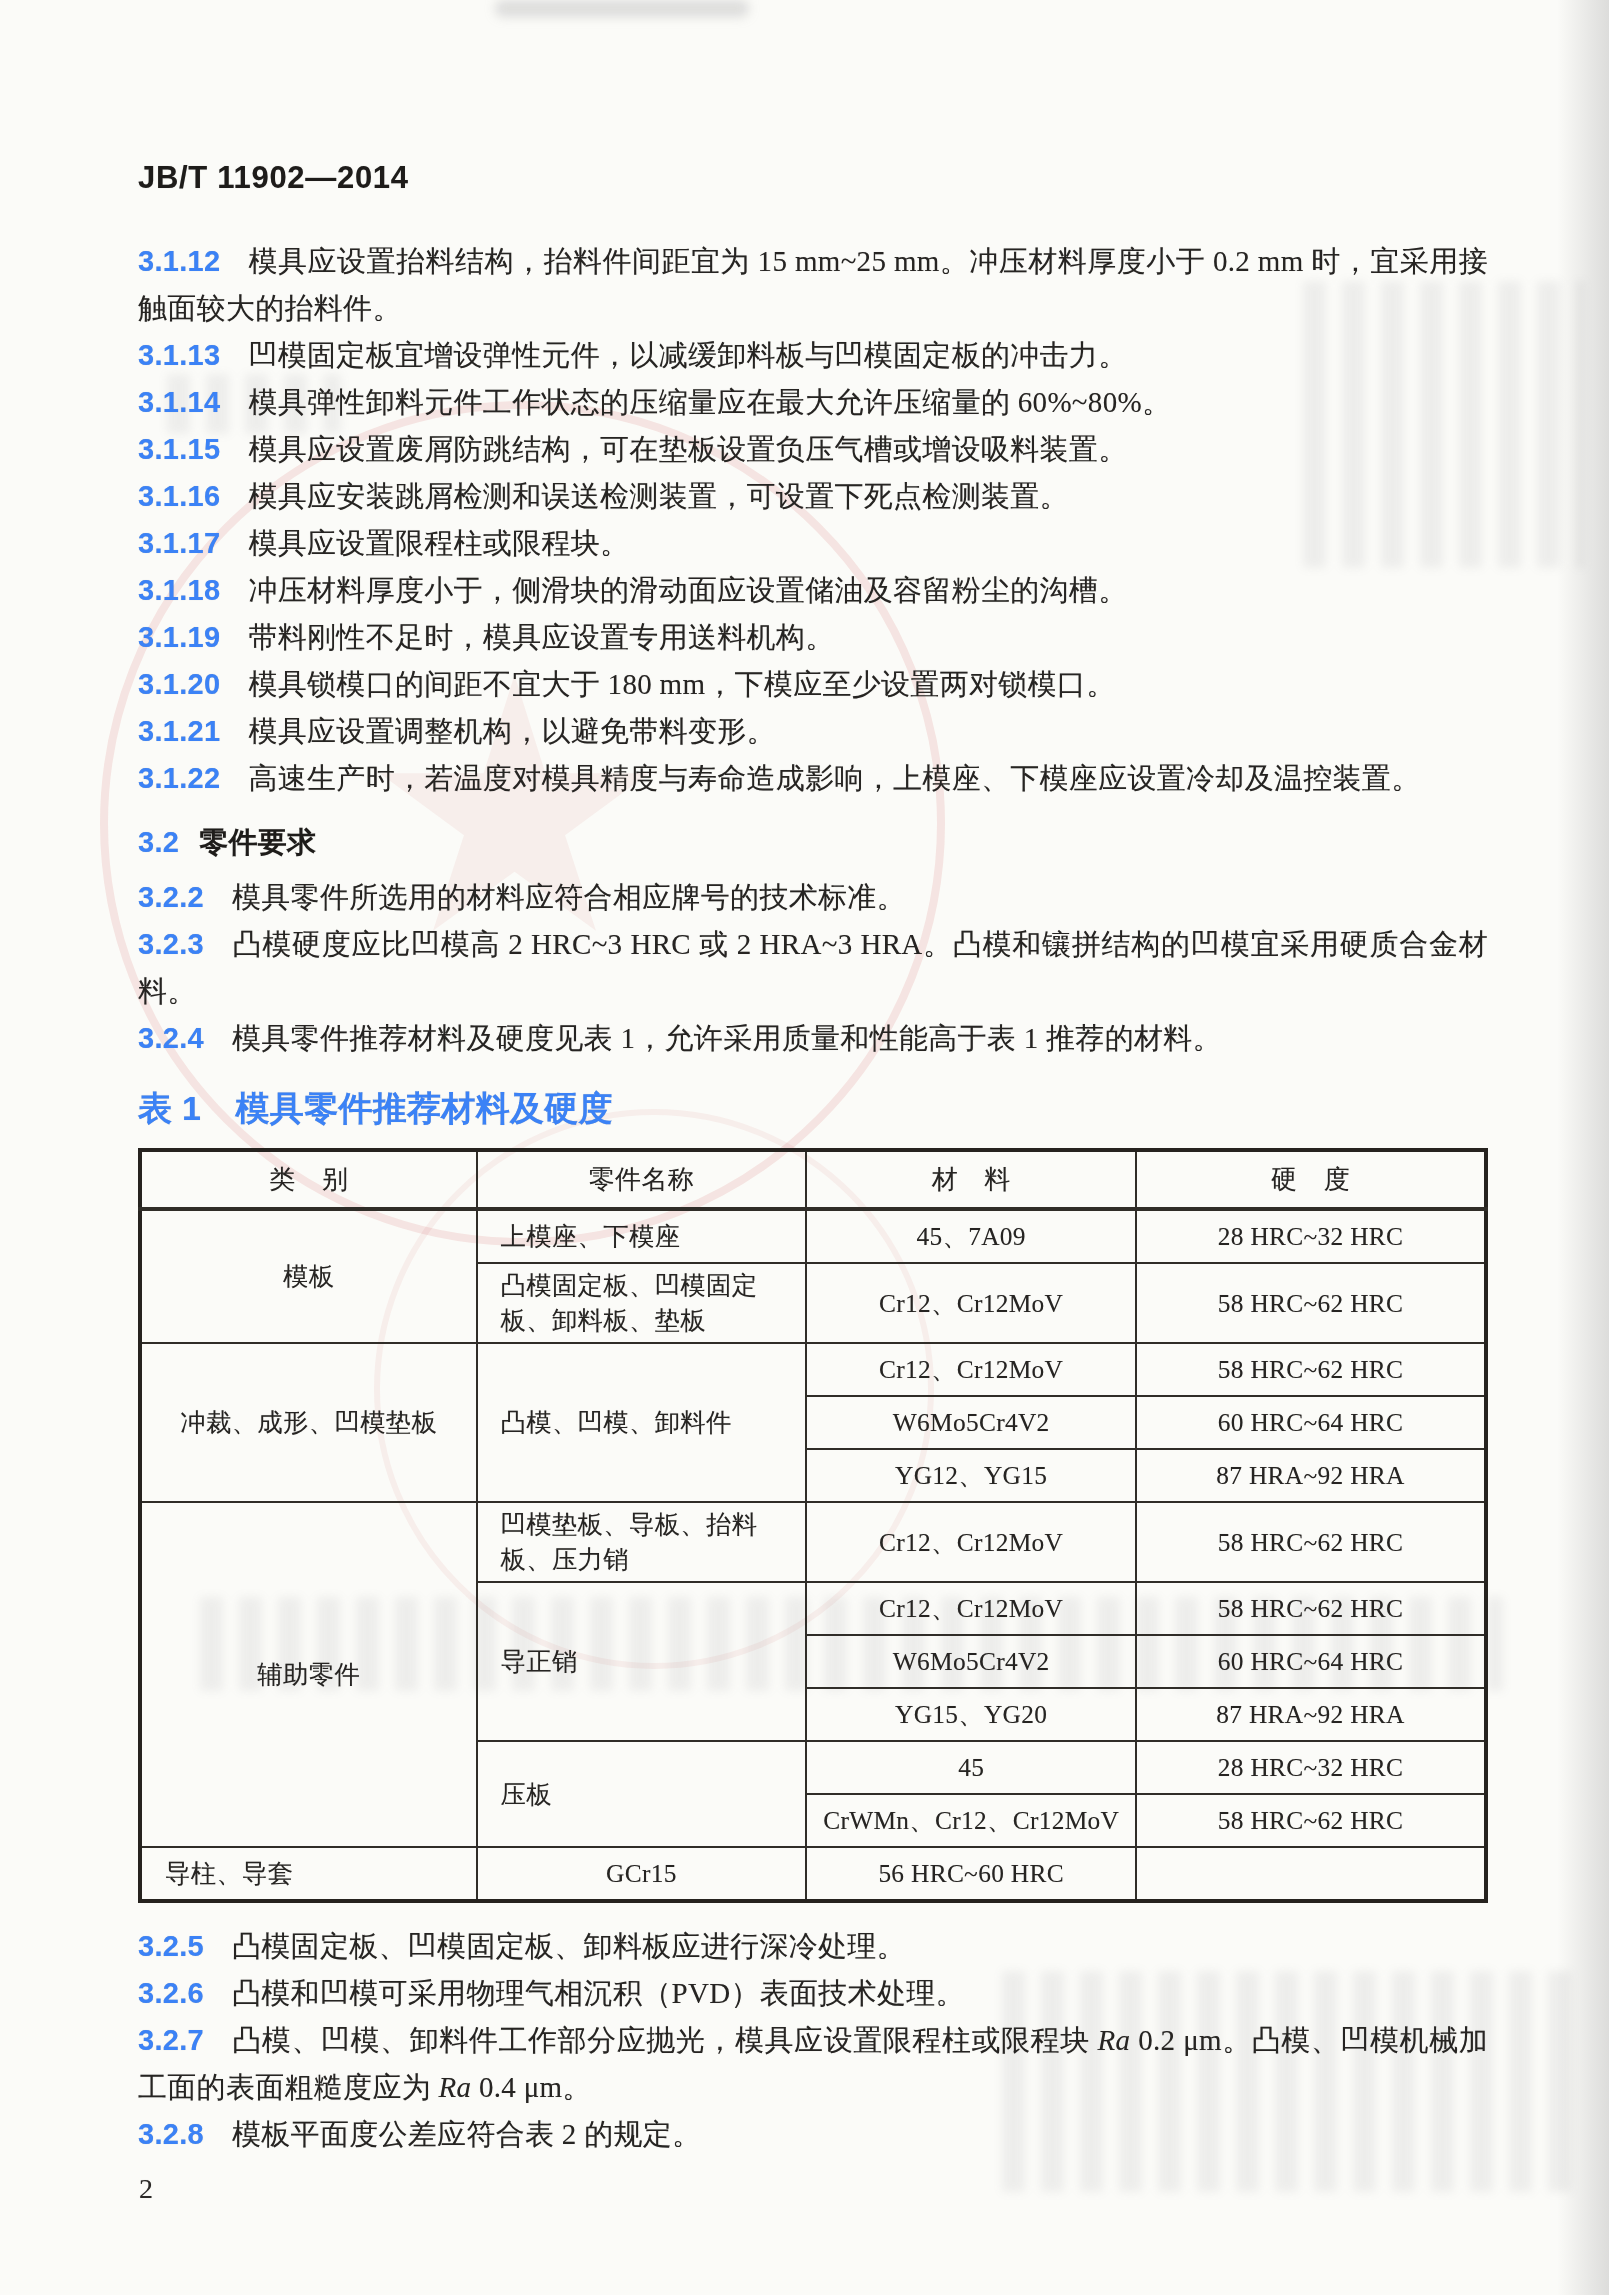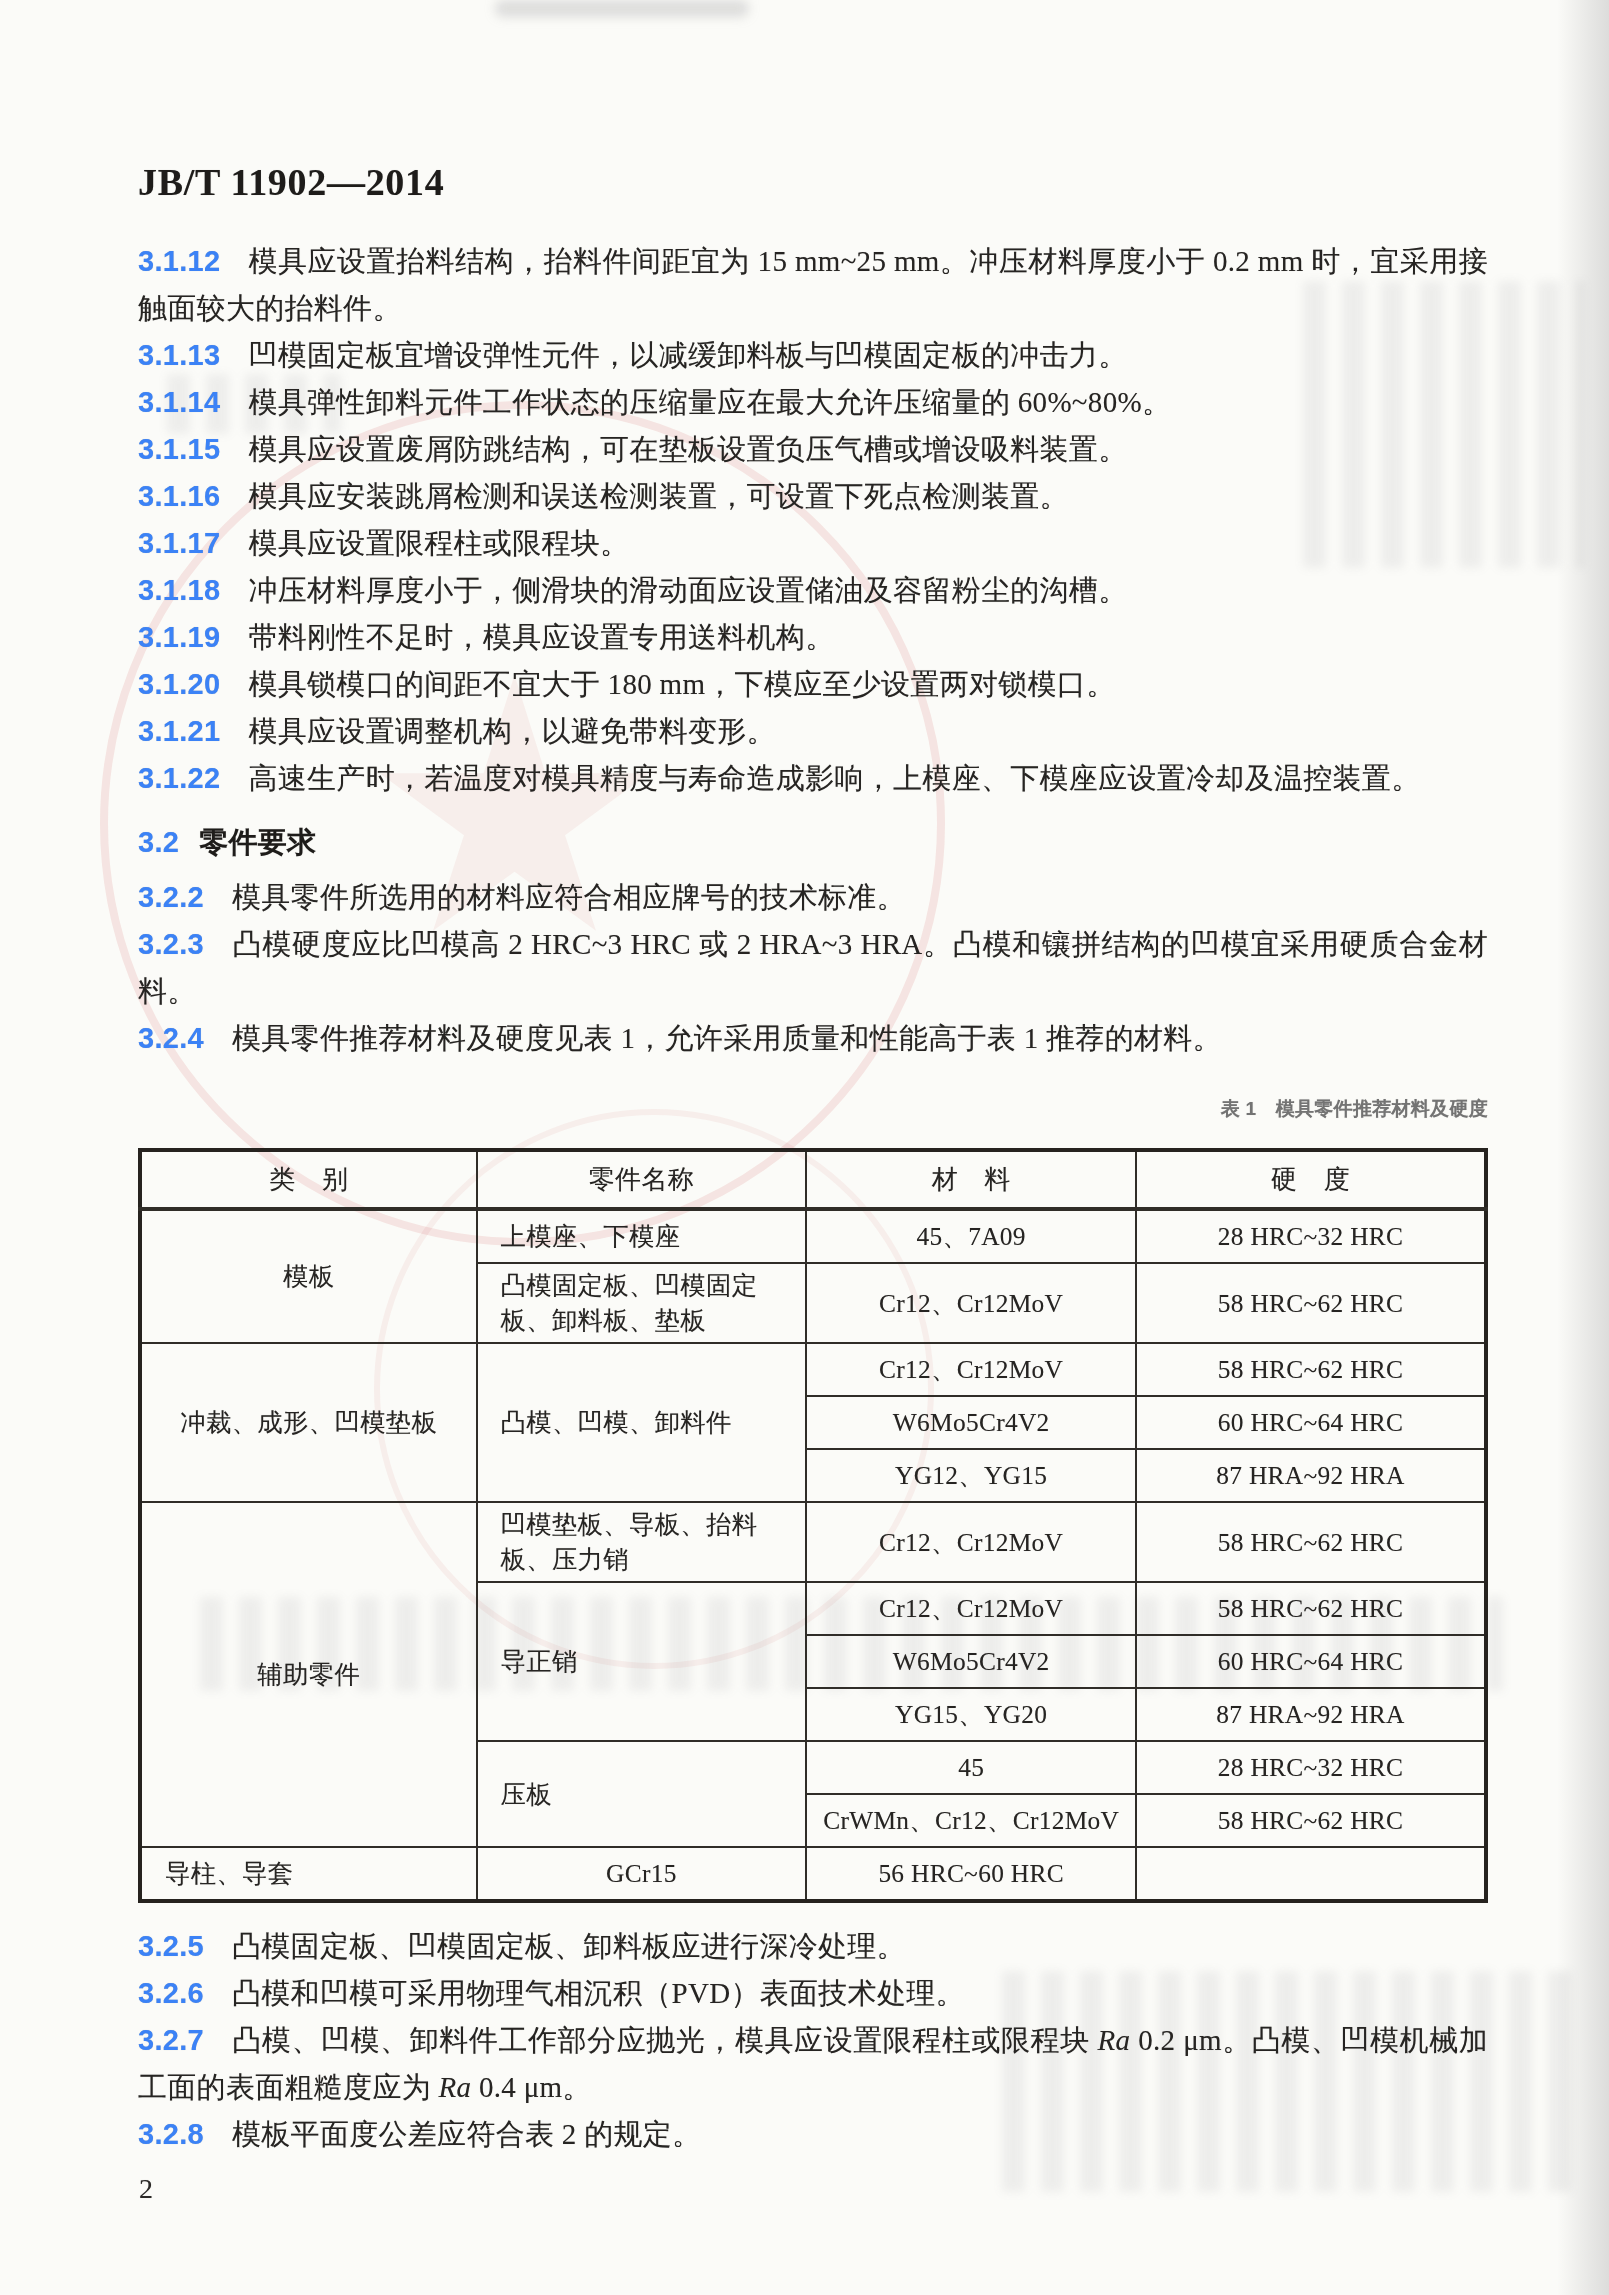--- a/index.html
+++ b/index.html
@@ -18,45 +18,45 @@
   .bleed{position:absolute;filter:blur(4.7px);opacity:0.35;
     background:repeating-linear-gradient(90deg, rgba(125,125,132,0.30) 0 23px, rgba(125,125,132,0) 23px 39px);}
   .seal-ring{position:absolute;border-radius:50%;pointer-events:none;}
   .seal-ring.outer{left:100px;top:401px;width:829px;height:829px;border:8px solid rgba(205,75,75,0.13);}
   .seal-ring.inner{left:374px;top:1109px;width:548px;height:548px;border:6.7px solid rgba(205,75,75,0.07);}
   .seal-star{position:absolute;left:374px;top:675px;width:281px;height:281px;background:rgba(205,75,75,0.07);
     clip-path:polygon(50% 0%,61% 35%,98% 35%,68% 57%,79% 91%,50% 70%,21% 91%,32% 57%,2% 35%,39% 35%);}
 
   .doc-header{
     position:absolute;left:138px;top:160px;
-    font-family:Liberation Serif, serif;
-    font-weight:700;font-size:38px;letter-spacing:0.7px;color:#1e1c1a;
+    font-family:Liberation Sans, sans-serif;
+    font-weight:700;font-size:31px;letter-spacing:0.7px;color:#1e1c1a;
     text-shadow:0 0 0.7px rgba(40,40,40,0.35);
   }
   .content{
     position:absolute;left:138px;top:238px;width:1350px;
     font-size:29px;line-height:47px;letter-spacing:0.3px;
     text-align:justify;text-shadow:0 0 0.7px rgba(40,40,40,0.30);
   }
   .content p.clause{margin:0;}
   .clause-num{
     font-family:"Liberation Sans","DejaVu Sans",sans-serif;
     font-weight:700;margin-right:28px;color:#3b82f6;
   }
   p.heading{
     font-family:"Liberation Sans","DejaVu Sans",sans-serif;
     font-weight:700;margin:17.4px 0 8px 0 !important;color:#1e1c1a;
   }
   p.heading .clause-num{margin-right:20px;}
   .it{font-style:italic;}
 
   .table-title{
-    margin:23px 0 16px 0;text-align:right;
+    margin:23px 0 16px 0;text-align:left;
     font-family:"Liberation Sans","DejaVu Sans",sans-serif;
-    font-weight:700;font-size:19px;color:#737373;
+    font-weight:700;font-size:34px;color:#3b82f6;
   }
   table.t1{
     border-collapse:collapse;width:100%;
     font-size:25.4px;line-height:35px;letter-spacing:0.3px;
     border:4.7px solid #26231f;
     text-shadow:0 0 0.7px rgba(40,40,40,0.30);
   }
   table.t1 th, table.t1 td{border:2px solid #302d28;}
   table.t1 th{
     height:53px;font-weight:400;font-size:26px;text-align:center;

